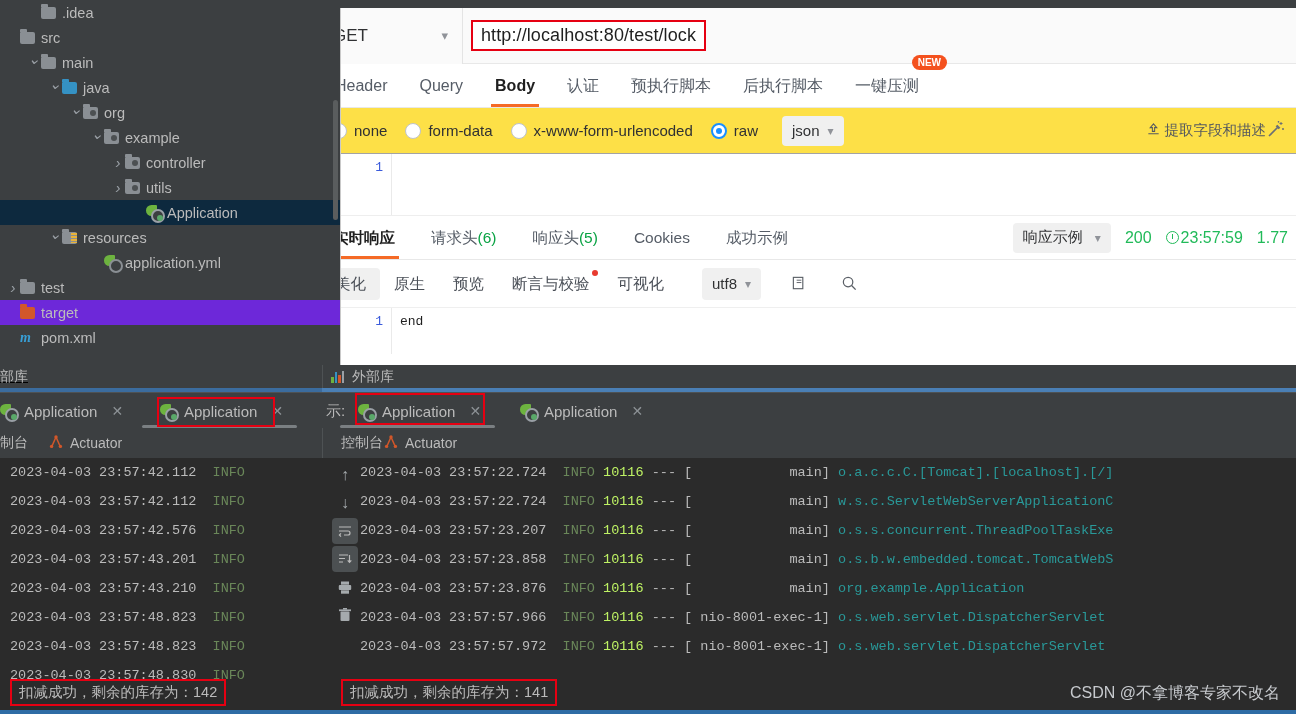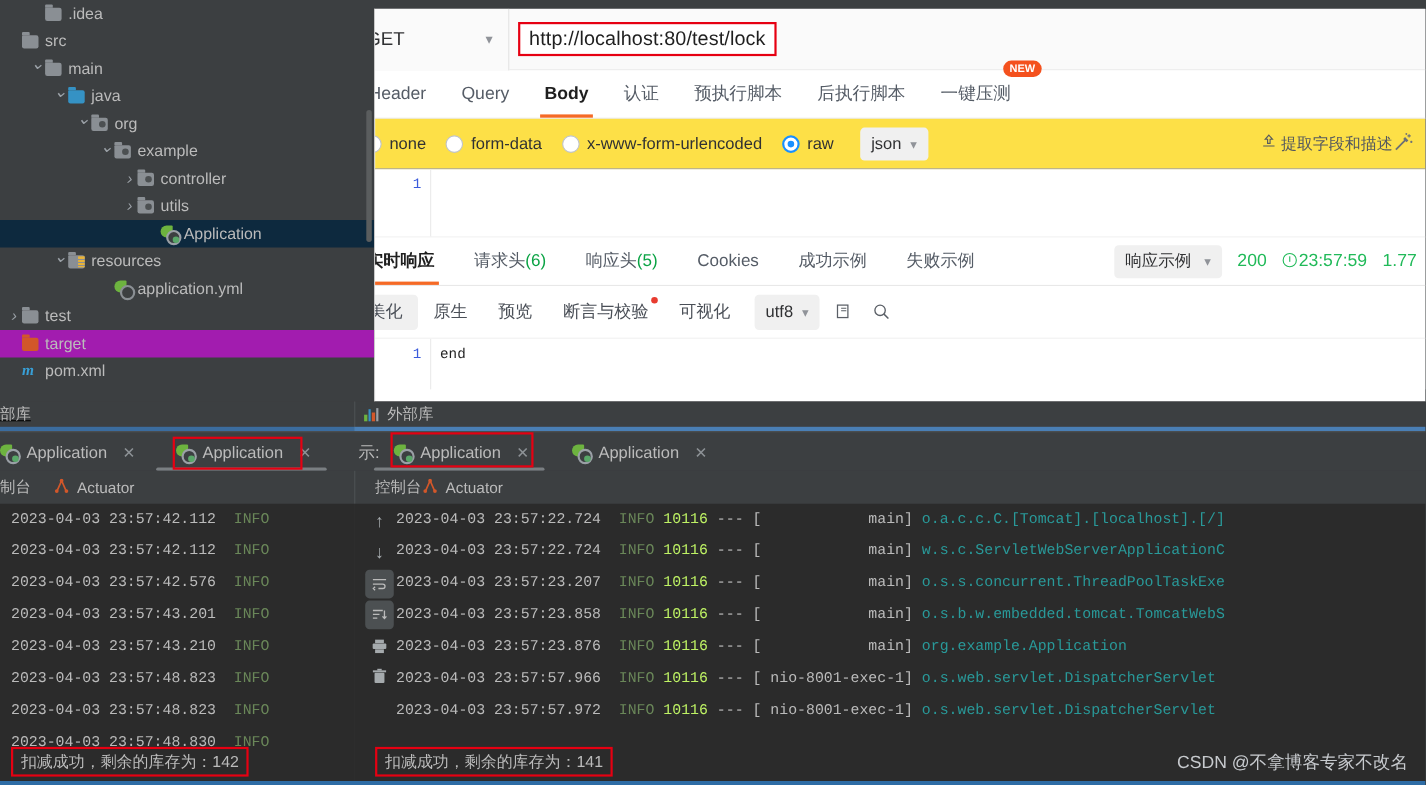--- a/index.html
+++ b/index.html
@@ -15,21 +15,21 @@
   .ide-tree {
     position: absolute; left: 0; top: 0; width: 340px; height: 380px;
     background: #3c3f41; color: #a9b7c6;
     font-size: 14.5px;
   }
   .tree-row {
     position: relative; height: 25px; display: flex; align-items: center;
     white-space: nowrap; color: #bbbbbb;
   }
   .tree-row.selected { background: #0d293e; }
-  .tree-row.target-row { background: #a21caf; }
+  .tree-row.target-row { background: #6d28d9; }
   .tw { width: 14px; height: 25px; flex: 0 0 14px; display:flex; align-items:center; justify-content:center; }
   .chev { color: #9aa0a6; font-size: 11px; line-height: 1; }
   .chev.down::before { content: "\2304"; position: relative; top: -4px; font-size: 15px; }
   .chev.right::before { content: "\203A"; font-size: 15px; }
   .folder {
     width: 15px; height: 12px; flex: 0 0 15px; margin-right: 6px;
     background: #8a8f94; border-radius: 1px 2px 2px 2px; position: relative;
   }
   .folder::before {
     content: ""; position: absolute; left: 0; top: -3px; width: 7px; height: 3px;
@@ -150,21 +150,21 @@
   .rtab.first { padding-left: 0; margin-left: -8px; }
   .rtab.active { color: #1f1f1f; font-weight: 600; }
   .rtab.active::after { content:""; position:absolute; left:0px; right:14px; bottom:0; height:3px; background:#f56a26; }
   .cnt-green { color: #0aa344; font-weight: normal; }
   .resp-meta { display: flex; align-items: center; gap: 14px; margin-left: auto; padding-right: 8px; height:43px; }
   .pill-sel { background: #f0f0f0; border-radius: 4px; height: 30px; display:flex; align-items:center; padding: 0 10px; gap: 12px; font-size: 15px; color:#303133; }
   .green-num { color: #21ba59; font-size: 16px; }
   .clock { display:inline-block; width: 13px; height: 13px; border: 1.6px solid #21ba59; border-radius: 50%; position: relative; margin-right: 2px; vertical-align: -1px;}
   .clock::after { content:""; position:absolute; left:5px; top:2.5px; width:1.4px; height:5px; background:#21ba59; }
 
-  .fmt-row { height: 48px; display: flex; align-items: center; gap: 0; border-bottom: 1px solid #efefef; background:#fff; }
+  .fmt-row { height: 48px; display: flex; align-items: center; gap: 16px; border-bottom: 1px solid #efefef; background:#fff; }
   .fbtn { position: relative; height: 32px; line-height: 32px; padding: 0 14px; font-size: 15.5px; color: #4a4f57; border-radius: 4px; white-space: nowrap;}
   .fbtn.first { padding-left: 2px; margin-left: -2px;}
   .fbtn.sel { background: #f0f0f0; }
   .red-dot { position: absolute; right: 6px; top: 2px; width: 6px; height: 6px; background: #e83b2f; border-radius: 50%; }
   .enc-pill { background:#f0f0f0; border-radius:4px; height:32px; display:flex; align-items:center; padding:0 10px; gap:8px; font-size:15px; margin-left:8px;}
   .ico-btn { width: 24px; height: 24px; margin-left: 10px; color:#5a5f66; display:flex; align-items:center; justify-content:center;}
 
   .resp-body { height: 46px; display: flex; background: #fff; }
 
   
@@ -416,21 +416,20 @@
       <div class="code-space"></div>
     </div>
 
     <div class="resp-tabs">
       <div id="response-tabs-list" style="display:flex;align-items:flex-end;">
           <div class="rtab active first"><span>实时响应</span></div>
           <div class="rtab"><span>请求头</span><span class="cnt-green">(6)</span></div>
           <div class="rtab"><span>响应头</span><span class="cnt-green">(5)</span></div>
           <div class="rtab"><span>Cookies</span></div>
           <div class="rtab"><span>成功示例</span></div>
-          <div class="rtab"><span>失败示例</span></div>
         </div>
       <div class="resp-meta">
         <div class="pill-sel">
           <span>响应示例</span>
           <span style="color:#909399;font-size:12px;">▾</span>
         </div>
         <span class="green-num">200</span>
         <span class="green-num"><i class="clock"></i><span>23:57:59</span></span>
         <span class="green-num">1.77</span>
       </div>

